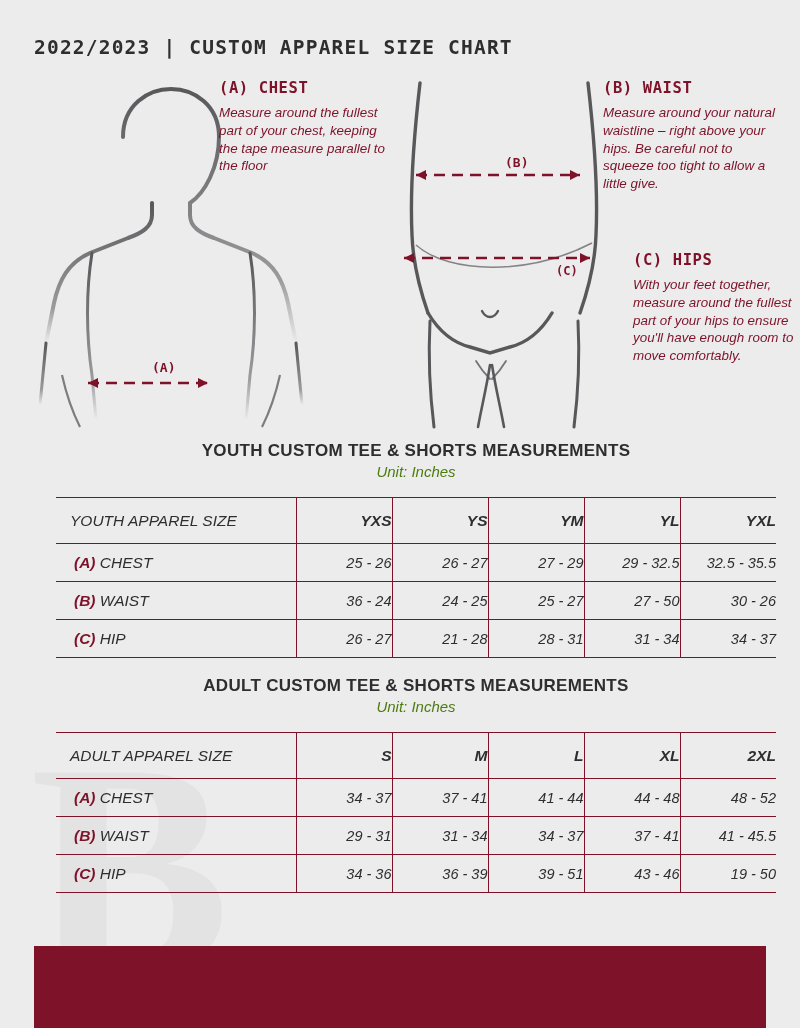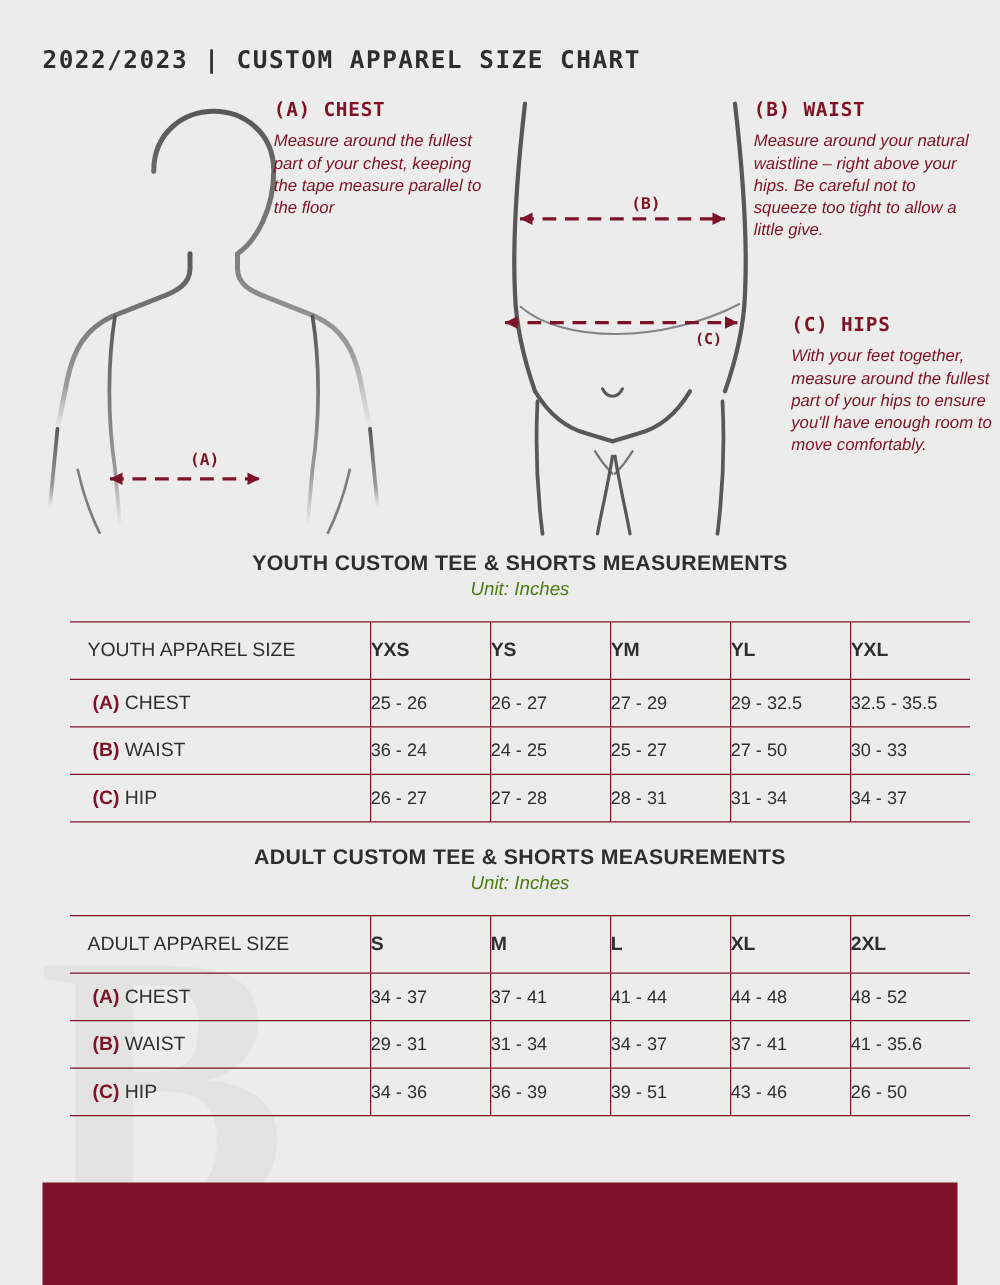--- a/index.html
+++ b/index.html
@@ -104,28 +104,29 @@
     font-style: italic;
     color: #4d7c0f;
     margin-top: 2px;
     margin-bottom: 8px;
   }
   table {
     border-collapse: collapse;
     width: 720px;
     margin: 17px auto;
     table-layout: fixed;
+    font-style: italic;
   }
   table tr { border-bottom: 1px solid #7d1228; }
   table tr:first-child { border-top: 1px solid #7d1228; }
   table td, table th {
     border-right: 1px solid #7d1228;
     padding: 0;
     height: 38px;
-    text-align: left;
+    text-align: right;
     font-weight: normal;
     font-size: 14.5px;
     color: #2e2e30;
   }
   table td:last-child, table th:last-child { border-right: none; }
   col.c-label { width: 240px; }
   th.hdr {
     font-size: 15.5px;
     font-weight: bold;
     color: #2e2e30;
@@ -294,26 +295,26 @@
             <td>27 - 29</td>
             <td>29 - 32.5</td>
             <td>32.5 - 35.5</td>
           </tr>
           <tr>
             <td class="rowlabel"><span class="tag">(B)</span> <span>WAIST</span></td>
             <td>36 - 24</td>
             <td>24 - 25</td>
             <td>25 - 27</td>
             <td>27 - 50</td>
-            <td>30 - 33</td>
+            <td>30 - 26</td>
           </tr>
           <tr>
             <td class="rowlabel"><span class="tag">(C)</span> <span>HIP</span></td>
             <td>26 - 27</td>
-            <td>27 - 28</td>
+            <td>21 - 28</td>
             <td>28 - 31</td>
             <td>31 - 34</td>
             <td>34 - 37</td>
           </tr>
         </tbody>
       </table>
     </div>
 
     <div class="section" style="margin-top:18px;">
       <div class="sec-title">ADULT CUSTOM TEE &amp; SHORTS MEASUREMENTS</div>
@@ -343,29 +344,29 @@
             <td>41 - 44</td>
             <td>44 - 48</td>
             <td>48 - 52</td>
           </tr>
           <tr>
             <td class="rowlabel"><span class="tag">(B)</span> <span>WAIST</span></td>
             <td>29 - 31</td>
             <td>31 - 34</td>
             <td>34 - 37</td>
             <td>37 - 41</td>
-            <td>41 - 35.6</td>
+            <td>41 - 45.5</td>
           </tr>
           <tr>
             <td class="rowlabel"><span class="tag">(C)</span> <span>HIP</span></td>
             <td>34 - 36</td>
             <td>36 - 39</td>
             <td>39 - 51</td>
             <td>43 - 46</td>
-            <td>26 - 50</td>
+            <td>19 - 50</td>
           </tr>
         </tbody>
       </table>
     </div>
 
   </div>
 
   <div class="footer-bar"></div>
 </div>
 

